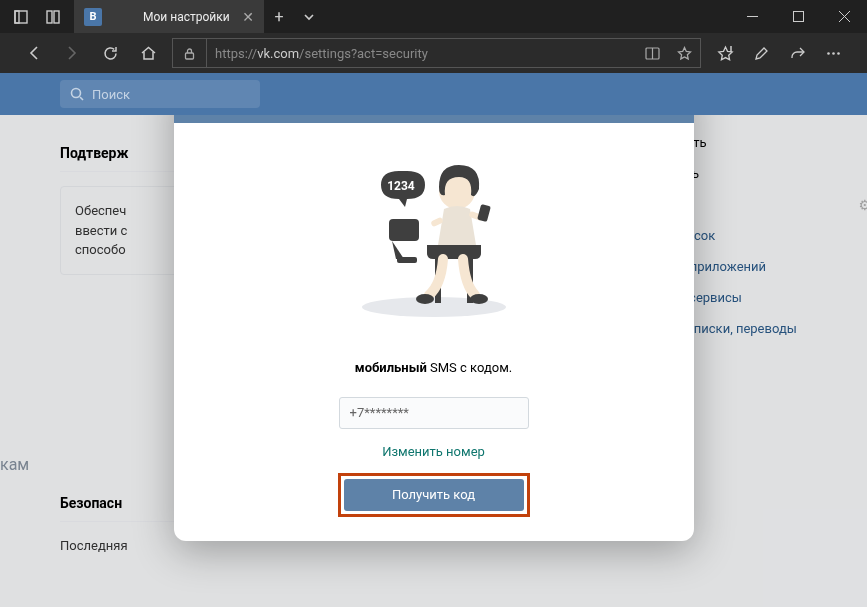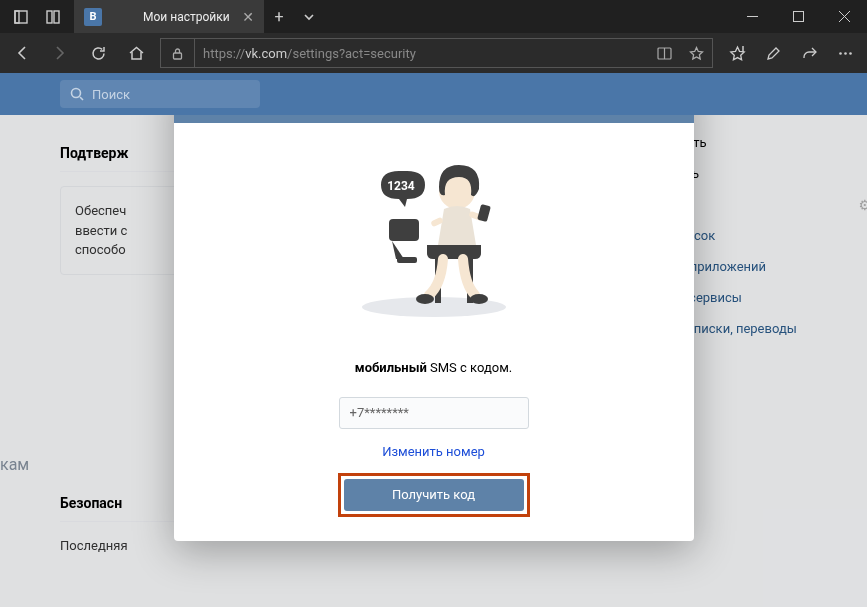--- a/index.html
+++ b/index.html
@@ -11,21 +11,21 @@
 .tab-icons-left { display: flex; align-items: center; gap: 6px; padding: 0 8px; }
 .tab-icons-left .ic { width: 26px; height: 26px; display: flex; align-items: center; justify-content: center; color: #ccc; }
 .tab { display: flex; align-items: center; height: 33px; background: #3a3a3a; padding: 0 10px; gap: 8px; min-width: 190px; }
 .tab .favicon { width: 18px; height: 18px; background: #4a76a8; display: flex; align-items: center; justify-content: center; border-radius: 2px; font-size: 11px; font-weight: bold; color: #fff; }
 .tab .tab-title { font-size: 12px; color: #eee; flex: 1; margin-left: 33px; }
 .tab .close { color: #aaa; font-size: 14px; }
 .tab-strip .newtab, .tab-strip .chev { width: 30px; height: 33px; display: flex; align-items: center; justify-content: center; color: #ccc; font-size: 16px; }
 .win-controls { margin-left: auto; display: flex; }
 .win-controls .wc { width: 46px; height: 33px; display: flex; align-items: center; justify-content: center; color: #ccc; }
 
-.addr-bar { display: flex; align-items: center; height: 40px; background: #2b2b2b; padding: 0 4px; gap: 2px; }
+.addr-bar { display: flex; align-items: center; height: 40px; background: #2b2b2b; padding: 0 16px; gap: 2px; }
 .addr-bar .nav-btn { width: 36px; height: 40px; display: flex; align-items: center; justify-content: center; color: #ccc; }
 .addr-bar .nav-btn.disabled { color: #666; }
 .url-box { flex: 1; display: flex; align-items: center; height: 30px; border: 1px solid #555; margin: 0 4px; }
 .url-box .lock { width: 34px; display: flex; align-items: center; justify-content: center; color: #aaa; border-right: 1px solid #555; height: 100%; }
 .url-box .url { flex: 1; padding: 0 8px; font-size: 13px; color: #ccc; }
 .url-box .url .dim { color: #888; }
 .url-box .reader, .url-box .star { width: 32px; display: flex; align-items: center; justify-content: center; color: #aaa; }
 .addr-right { display: flex; }
 .addr-right .ic { width: 36px; height: 40px; display: flex; align-items: center; justify-content: center; color: #ccc; }
 
@@ -40,30 +40,30 @@
 .section-title.mt { margin-top: 210px; }
 .bg-box { border: 1px solid #e1e3e6; border-radius: 4px; padding: 14px; margin-top: 14px; color: #333; font-size: 13px; line-height: 1.5; }
 .bg-text { font-size: 13px; color: #333; margin-top: 16px; }
 .bg-col-right { position: absolute; right: 18px; top: 12px; width: 180px; font-size: 13px; }
 .side-head { color: #000; padding: 8px 10px; }
 .side-link { color: #2a5885; padding: 8px 10px; display: block; }
 .gear-right { position: absolute; right: -22px; top: 70px; color: #aaa; font-size: 14px; }
 
 
 .overlay { position: absolute; inset: 0; background: rgba(0,0,0,0.06); display: flex; justify-content: center; }
-.modal { position: absolute; top: -42px; width: 520px; background: #fff; border-radius: 4px; box-shadow: 0 10px 40px rgba(0,0,0,0.3); overflow: hidden; }
+.modal { position: absolute; top: -42px; width: 520px; background: #fff; border-radius: 12px; box-shadow: 0 10px 40px rgba(0,0,0,0.3); overflow: hidden; }
 .modal-header { background: #5e82a8; color: #fff; height: 50px; display: flex; align-items: center; padding: 0 20px; gap: 12px; font-size: 14px; }
 .modal-header .spacer { flex: 1; }
 .modal-body { padding: 20px 34px 24px; text-align: center; }
 .illus { width: 190px; height: 170px; margin: 6px auto 18px; position: relative; }
 .desc { font-size: 13px; color: #000; line-height: 1.6; margin-bottom: 18px; }
 .desc b { font-weight: bold; }
 .label { font-size: 13px; color: #000; font-weight: 500; margin-bottom: 10px; }
 .phone-input { width: 190px; height: 32px; border: 1px solid #d3d9de; border-radius: 3px; background: #fafbfc; padding: 0 10px; font-size: 13px; color: #656565; margin: 0 auto 12px; display: block; text-align: left; }
-.change-link { color: #1d4ed8; font-size: 13px; display: inline-block; margin-bottom: 14px; }
+.change-link { color: #0f766e; font-size: 13px; display: inline-block; margin-bottom: 14px; }
 .submit-wrap { display: inline-block; border: 3px solid #c2410c; padding: 3px; }
 .submit-btn { background: #5e82a8; color: #fff; border: none; height: 32px; width: 180px; font-size: 13px; border-radius: 3px; cursor: pointer; }
 
 
 .left-artifact { position: absolute; left: 0; top: 340px; font-size: 16px; color: #818c99; }
 </style>
 </head>
 <body>
 
 <div class="browser-chrome">

